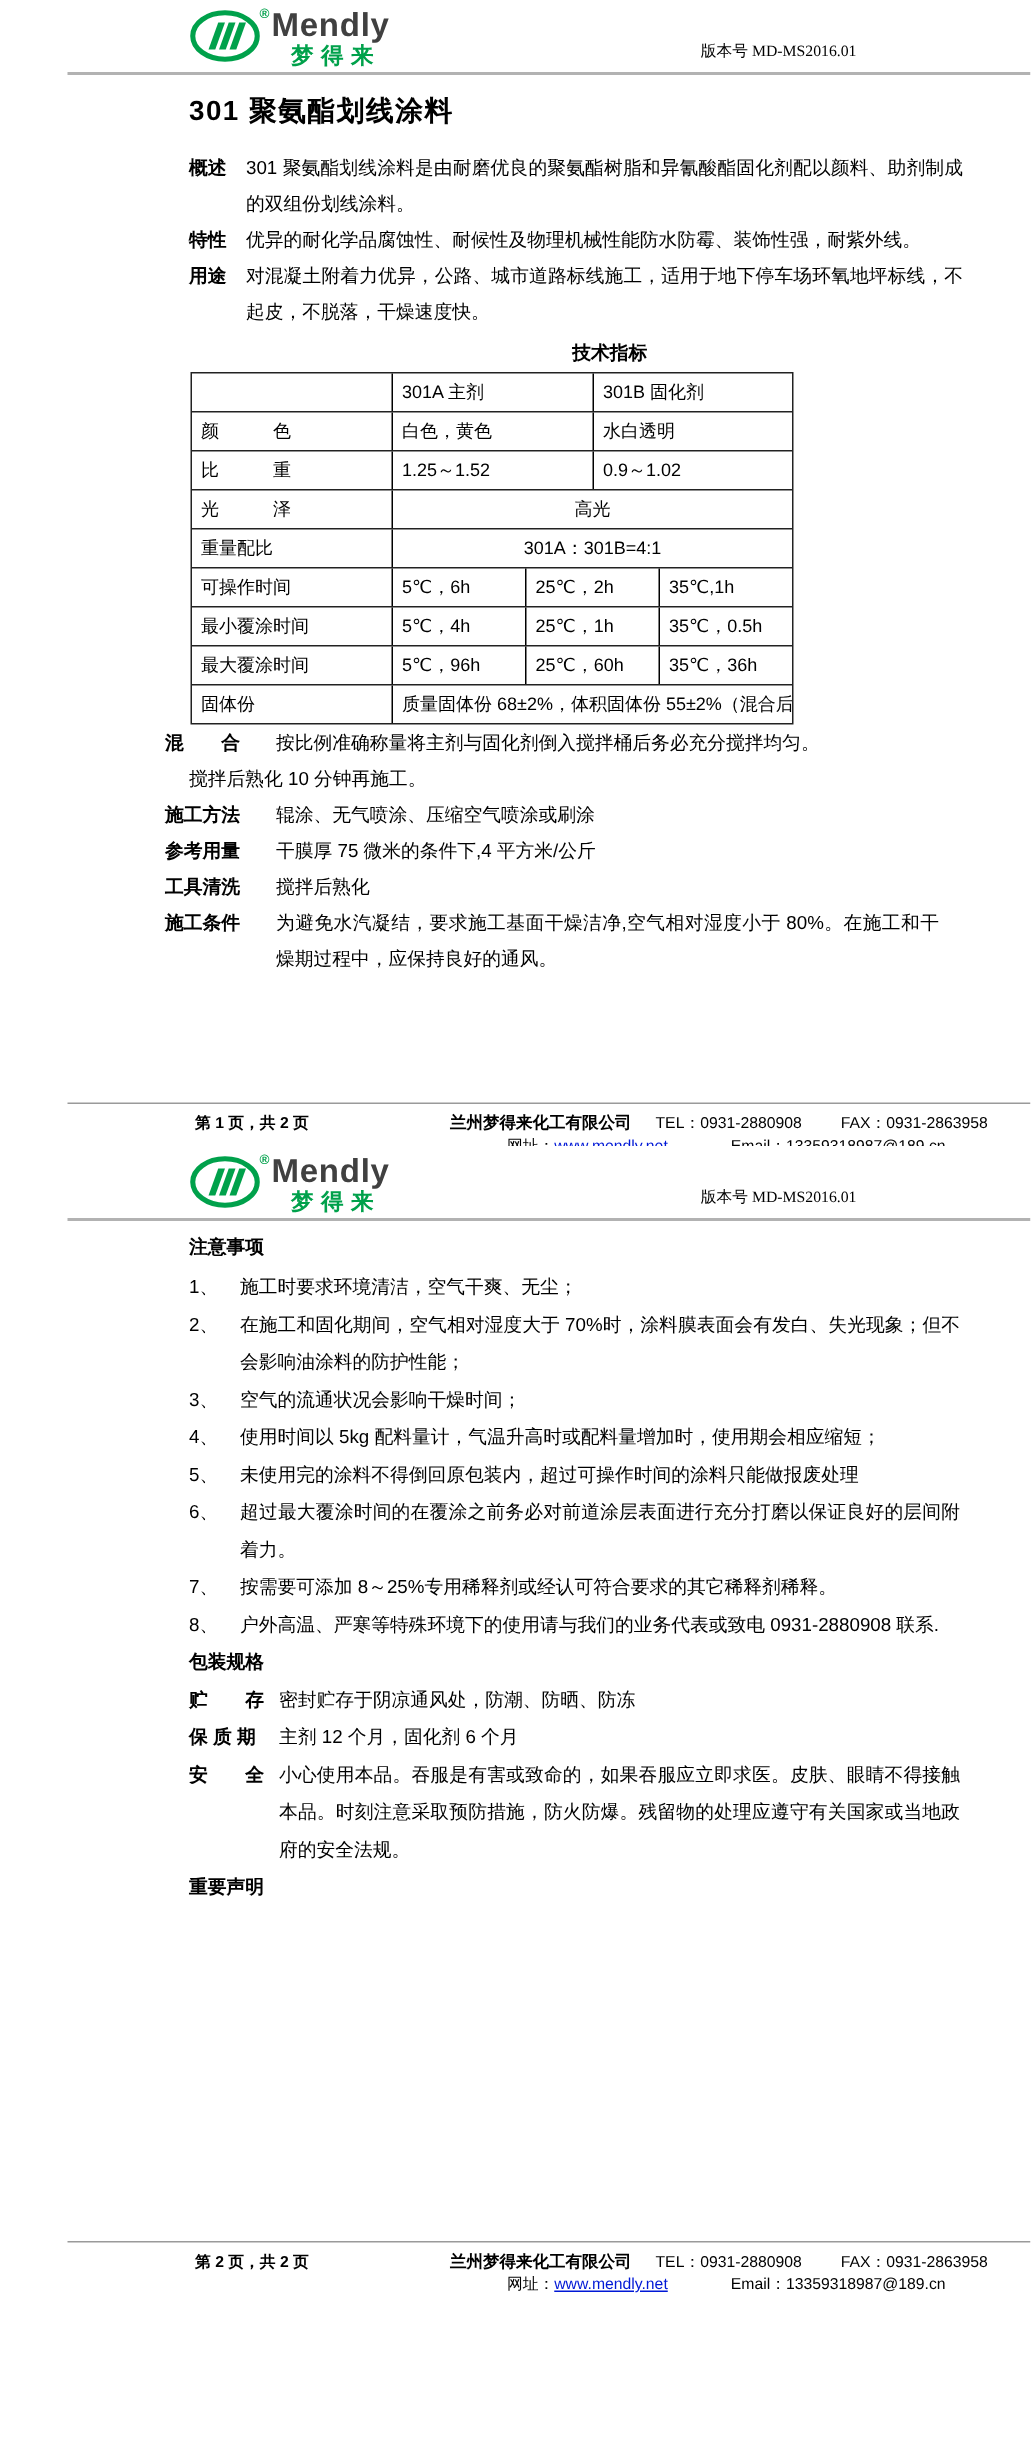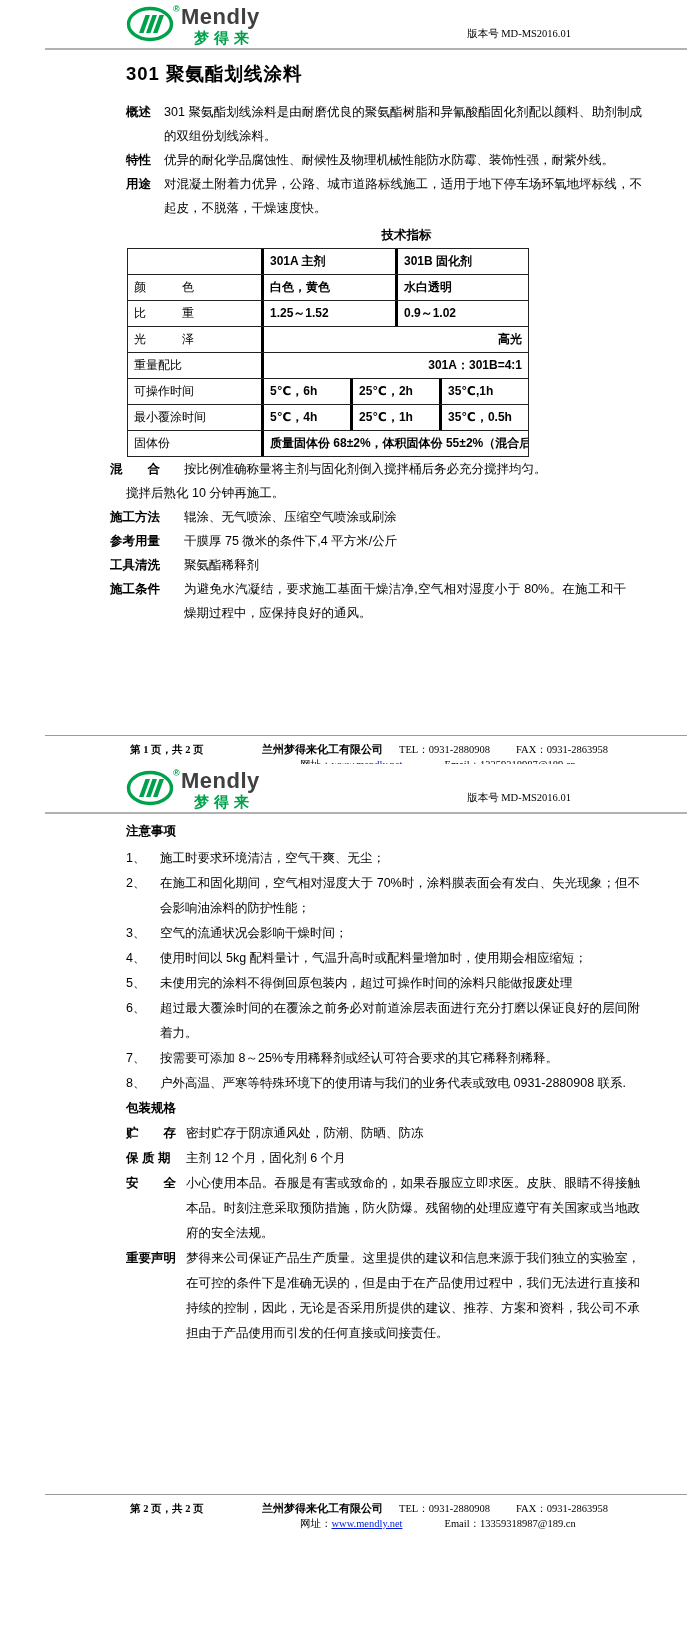--- a/index.html
+++ b/index.html
@@ -28,45 +28,45 @@
   .title { margin:11px 0 14px 126px; font-size:18.5px; font-weight:bold; letter-spacing:1px; }
   .srow { display:flex; margin-left:126px; width:516px; }
   .slbl { flex:0 0 38px; font-weight:bold; line-height:24px; font-size:12.5px; }
   .stxt { flex:1; line-height:24px; font-size:12.5px; text-align:justify; }
   .h2 { margin:7px 0 4px 126px; font-size:12.5px; font-weight:bold;text-align:center; }
 
   .ttable { margin-left:127px; width:402px; border:1px solid #222; }
   .trow { display:flex; }
   .trow + .trow { border-top:1px solid #222; }
   .tc { padding:0 6px; line-height:25px; font-size:12px; white-space:nowrap; overflow:hidden; }
-  .tc + .tc { border-left:3px solid #000000;font-weight:bold; }
+  .tc + .tc { border-left:1px solid #000000; }
   .c1 { width:133px; } .ca { width:134px; } .cb { flex:1; }
   .cx { width:89px; } .cy { width:89px; } .cz { flex:1; }
-  .cspan { flex:1; } .ctr { text-align:right; }
+  .cspan { flex:1; } .ctr { text-align:center; }
 
   .crow { display:flex; margin-left:110px; width:516px; }
   .clabel { flex:0 0 74px; font-weight:bold; line-height:24px; font-size:12.5px; }
   .ctext { flex:1; line-height:24px; font-size:12.5px; text-align:justify; }
   .cfull { margin-left:126px; width:516px; line-height:24px; font-size:12.5px; }
 
   
   .notes-h { margin:9px 0 6px 126px; font-size:12.5px; font-weight:bold; }
   .note { display:flex; margin-left:126px; width:514px; line-height:25px; font-size:12.5px; }
   .nnum { flex:0 0 34px; }
   .ntext { flex:1; text-align:justify; }
   .spec { display:flex; margin-left:126px; width:514px; line-height:25px; font-size:12.5px; }
   .slabel { flex:0 0 60px; font-weight:bold; }
   .stext { flex:1; text-align:justify; }
 
   
   .footer { position:absolute; left:0; right:0; }
   #page1 .footer { top:735px; }
   #page2 .footer { top:730px; }
   .frule { margin-left:45px; height:1px; background:#9a9a9a; margin-bottom:6px; }
-  .fbody { display:flex; font-family:Liberation Serif, serif; font-size:10.5px; line-height:15px; }
+  .fbody { display:flex; font-family:Liberation Sans, sans-serif; font-size:10.5px; line-height:15px;gap:38px; }
   .fpage { margin-left:130px; width:132px; font-weight:bold; }
   .fcenter { text-align:left; }
   .fline { white-space:nowrap; }
   .fcompany { font-weight:bold; font-size:11px; }
   .fgap1 { display:inline-block; width:16px; }
   .fgap2 { display:inline-block; width:26px; }
   .fline2 { margin-left:38px; }
   .weblink { color:#0018d6; text-decoration:underline; cursor:pointer; }
 </style>
 </head>
@@ -138,20 +138,26 @@
       <div class="tc cy">25℃，2h</div>
       <div class="tc cz">35℃,1h</div>
     </div>
     <div class="trow">
       <div class="tc c1">最小覆涂时间</div>
       <div class="tc cx">5℃，4h</div>
       <div class="tc cy">25℃，1h</div>
       <div class="tc cz">35℃，0.5h</div>
     </div>
     <div class="trow">
+      <div class="tc c1">最大覆涂时间</div>
+      <div class="tc cx">5℃，96h</div>
+      <div class="tc cy">25℃，60h</div>
+      <div class="tc cz">35℃，36h</div>
+    </div>
+    <div class="trow">
       <div class="tc c1">固体份</div>
       <div class="tc cspan">质量固体份 68±2%，体积固体份 55±2%（混合后）</div>
     </div>
   </div>
 
 
   <div class="crow">
     <span class="clabel">混　　合</span>
     <span class="ctext">按比例准确称量将主剂与固化剂倒入搅拌桶后务必充分搅拌均匀。</span>
   </div>
@@ -160,21 +166,21 @@
   <div class="crow">
     <span class="clabel">施工方法</span>
     <span class="ctext">辊涂、无气喷涂、压缩空气喷涂或刷涂</span>
   </div>
   <div class="crow">
     <span class="clabel">参考用量</span>
     <span class="ctext">干膜厚 75 微米的条件下,4 平方米/公斤</span>
   </div>
   <div class="crow">
     <span class="clabel">工具清洗</span>
-    <span class="ctext">聚氨酯稀释剂</span>
+    <span class="ctext">搅拌后熟化</span>
   </div>
   <div class="crow">
     <span class="clabel">施工条件</span>
     <span class="ctext">为避免水汽凝结，要求施工基面干燥洁净,空气相对湿度小于 80%。在施工和干燥期过程中，应保持良好的通风。</span>
   </div>
 
   <div class="footer">
     <div class="frule"></div>
     <div class="fbody">
       <div class="fpage">第 1 页，共 2 页</div>
@@ -254,21 +260,20 @@
   <div class="spec">
     <span class="slabel">保 质 期</span>
     <span class="stext">主剂 12 个月，固化剂 6 个月</span>
   </div>
   <div class="spec">
     <span class="slabel">安　　全</span>
     <span class="stext">小心使用本品。吞服是有害或致命的，如果吞服应立即求医。皮肤、眼睛不得接触本品。时刻注意采取预防措施，防火防爆。残留物的处理应遵守有关国家或当地政府的安全法规。</span>
   </div>
   <div class="spec">
     <span class="slabel">重要声明</span>
-    <span class="stext">梦得来公司保证产品生产质量。这里提供的建议和信息来源于我们独立的实验室，在可控的条件下是准确无误的，但是由于在产品使用过程中，我们无法进行直接和持续的控制，因此，无论是否采用所提供的建议、推荐、方案和资料，我公司不承担由于产品使用而引发的任何直接或间接责任。</span>
   </div>
 
   <div class="footer">
     <div class="frule"></div>
     <div class="fbody">
       <div class="fpage">第 2 页，共 2 页</div>
       <div class="fcenter">
         <div class="fline">
           <span class="fcompany">兰州梦得来化工有限公司</span><span class="fgap1"></span><span>TEL：0931-2880908</span><span class="fgap2"></span><span>FAX：0931-2863958</span>
         </div>

